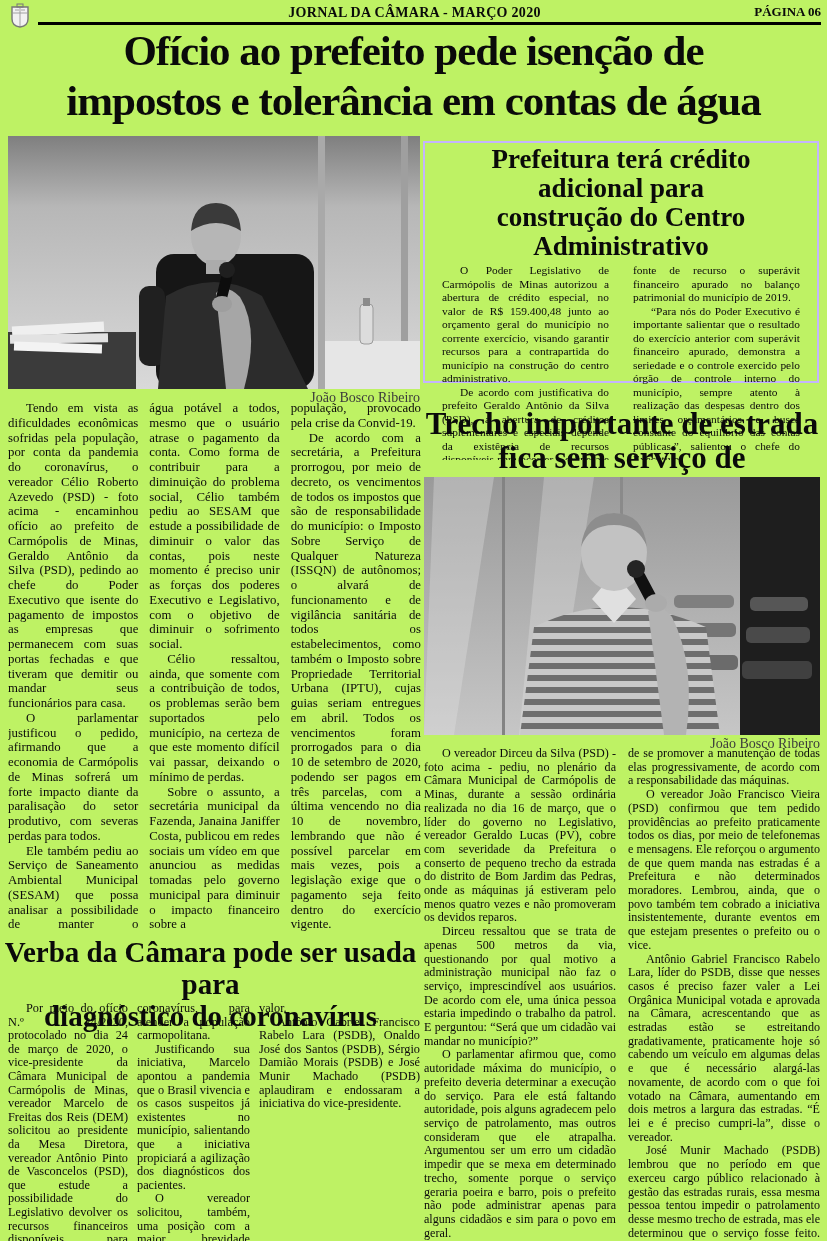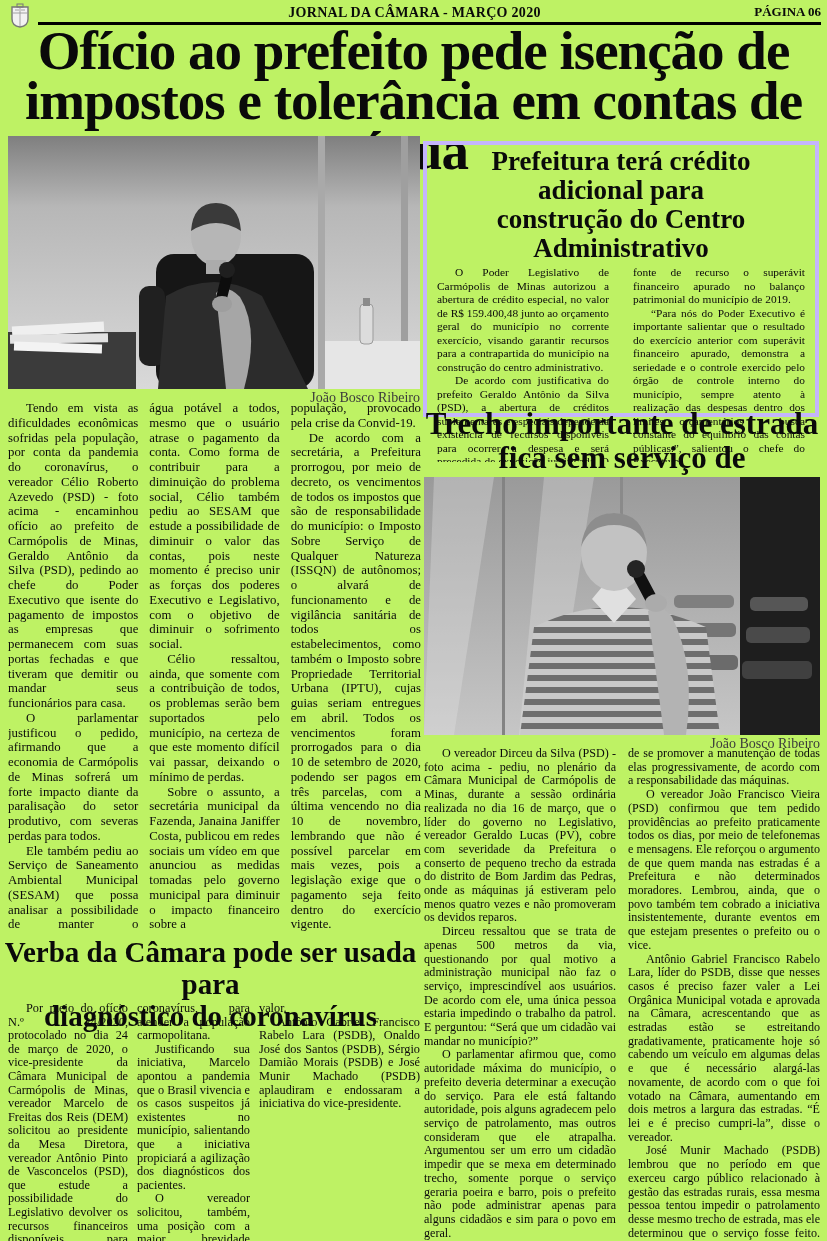--- a/index.html
+++ b/index.html
@@ -8,38 +8,38 @@
     background:#bef264;color:#0a0a0a;overflow:hidden;
     font-family:"Liberation Serif","DejaVu Serif",serif;
   }
   
   .masthead{position:absolute;top:2px;left:8px;right:6px;height:24px;}
   .crest{position:absolute;left:0;top:1px;width:24px;height:26px;}
   .mast-title{position:absolute;left:0;right:0;top:3px;text-align:center;font-weight:bold;font-size:14px;letter-spacing:.3px;}
   .page-num{position:absolute;right:0;top:2px;font-weight:bold;font-size:13px;}
   .mast-rule{position:absolute;left:30px;right:0;top:20px;border-top:3px solid #000;height:0;}
   
-  .lead-headline{position:absolute;top:26px;left:0;width:827px;text-align:center;font-weight:bold;font-size:55px;line-height:50px;letter-spacing:-1px;}
+  .lead-headline{position:absolute;top:26px;left:0;width:827px;text-align:center;font-weight:bold;font-size:43px;line-height:50px;letter-spacing:-1px;}
   
   .photo{position:absolute;background:#c9c9c9;overflow:hidden;}
   .photo svg{display:block;}
   .photo1{left:8px;top:136px;width:412px;height:253px;}
   .photo2{left:424px;top:477px;width:396px;height:258px;}
   .credit{position:absolute;text-align:right;font-size:14px;color:#3c3c3c;}
   .credit1{left:8px;top:390px;width:412px;}
   .credit2{left:424px;top:736px;width:396px;}
   
   .cols{display:flex;}
   .col p{margin:0;text-indent:18px;text-align:justify;}
   .col.cont p:first-child{text-indent:0;}
   
   .lead-cols{position:absolute;left:8px;top:401px;width:413px;height:532px;gap:11px;overflow:hidden;}
   .lead-cols .col{flex:1;font-size:12.8px;line-height:14.75px;}
   
-  .credit-box{position:absolute;left:423px;top:141px;width:396px;height:276px;border:4px solid #c4b5fd;box-sizing:border-box;padding:1px 10px;}
+  .credit-box{position:absolute;left:423px;top:141px;width:396px;height:242px;border:2px solid #c4b5fd;box-sizing:border-box;padding:1px 17px;}
   .box-headline{text-align:center;font-weight:bold;font-size:27px;line-height:29px;margin:1px 0 3px 0;}
   .box-cols{gap:24px;height:196px;overflow:hidden;}
   .box-cols .col{flex:1;font-size:11.4px;line-height:13.5px;}
   
   .road-headline{position:absolute;left:424px;top:407px;width:396px;text-align:center;font-weight:bold;font-size:31px;line-height:34px;}
   .road-cols{position:absolute;left:424px;top:747px;width:396px;height:494px;gap:12px;overflow:hidden;}
   .road-cols .col{flex:1;font-size:12.1px;line-height:13.7px;}
   
   .verba-headline{position:absolute;left:0px;top:936px;width:421px;text-align:center;font-weight:bold;font-size:29px;line-height:32px;}
   .verba-cols{position:absolute;left:8px;top:1002px;width:412px;height:239px;gap:9px;overflow:hidden;}

